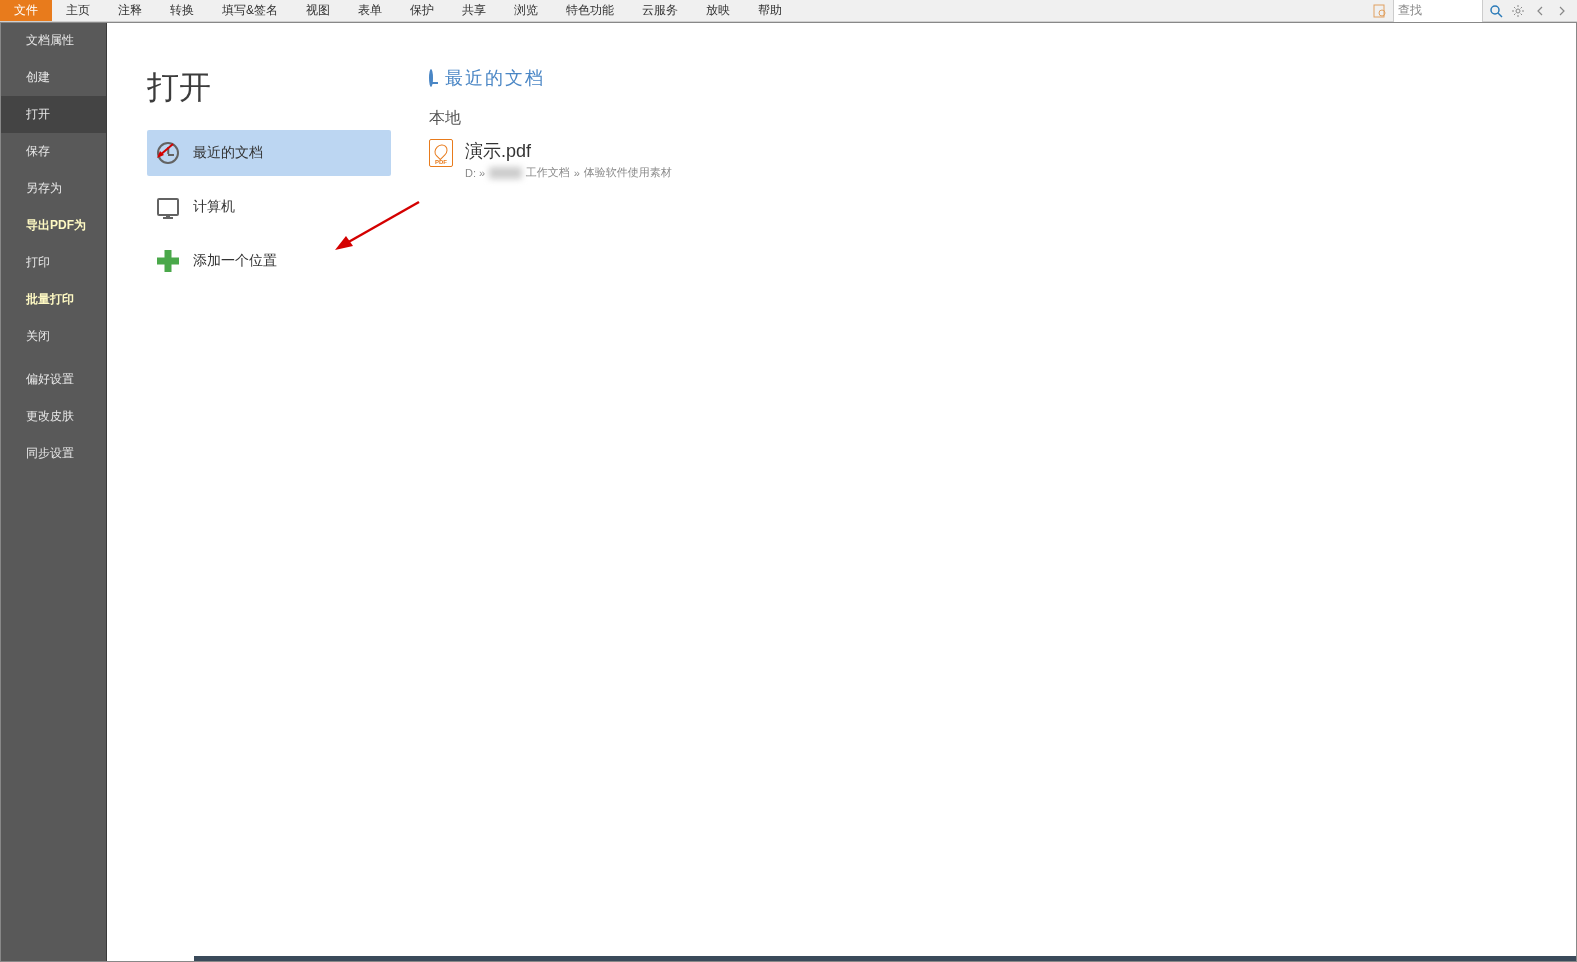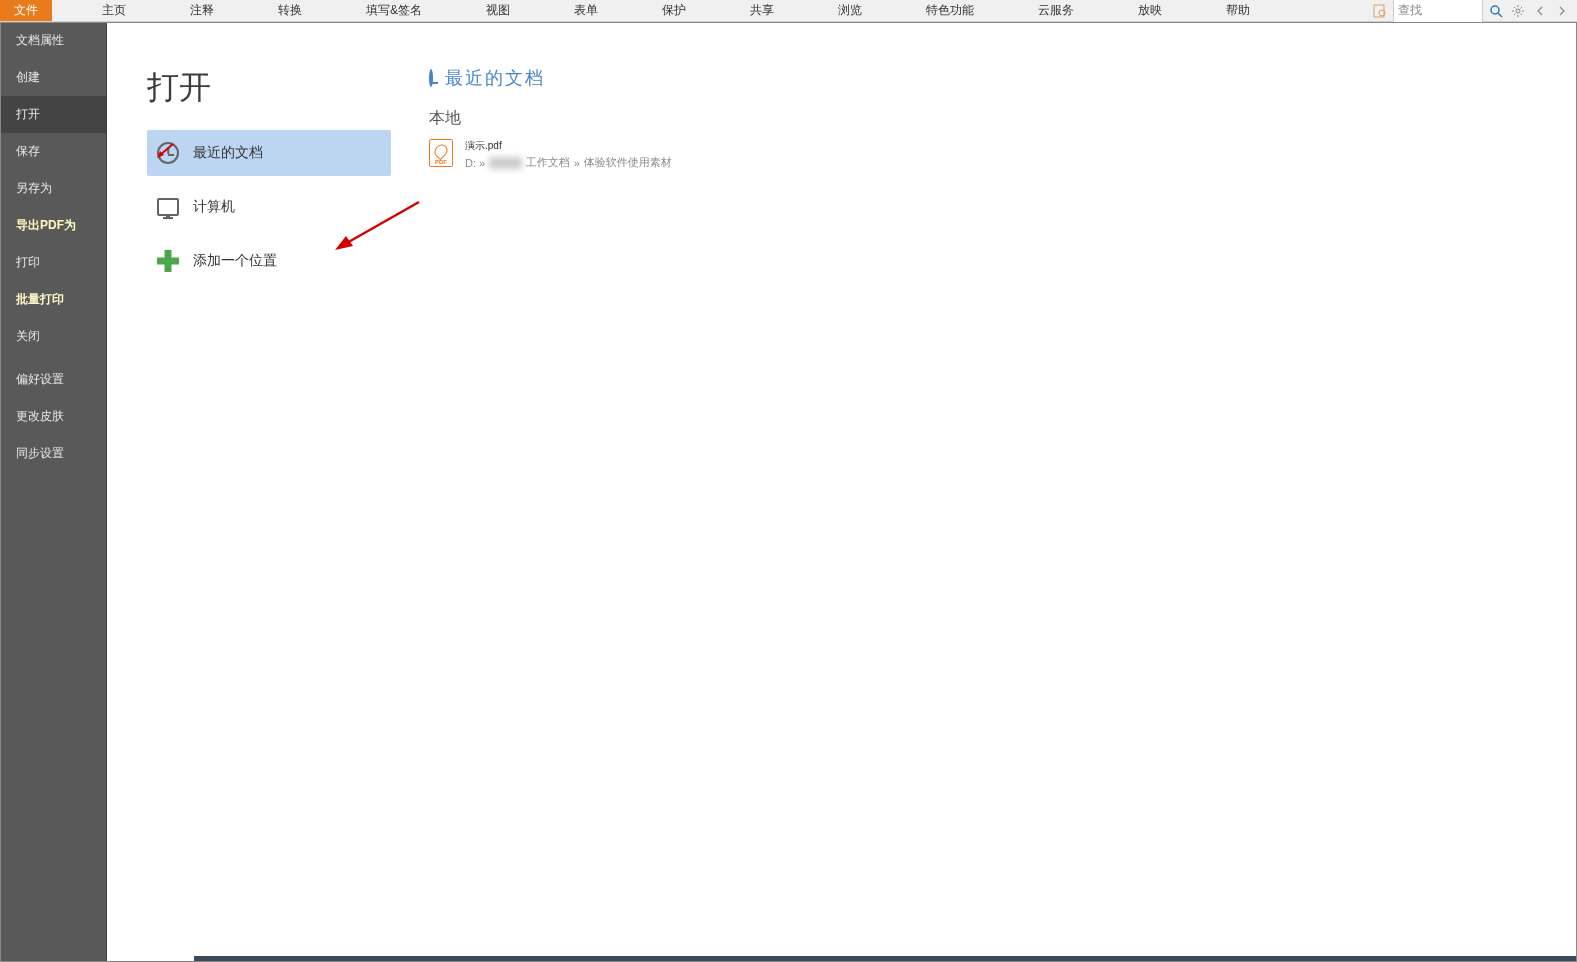--- a/index.html
+++ b/index.html
@@ -1,48 +1,48 @@
 <!DOCTYPE html>
 <html><head>
 <meta charset="utf-8">
 <style>
 * { margin: 0; padding: 0; box-sizing: border-box; }
 body { font-family: "Microsoft YaHei", sans-serif; font-size: 12px; color: #333; background: #fff; width: 1577px; height: 962px; overflow: hidden; position: relative; }
 
-.topbar { height: 22px; background: #f0f0f0; border-bottom: 1px solid #d0d0d0; display: flex; align-items: stretch; gap: 36px; }
+.topbar { height: 22px; background: #f0f0f0; border-bottom: 1px solid #d0d0d0; display: flex; align-items: stretch; }
 .topbar .tab { padding: 0 14px; display: flex; align-items: center; cursor: pointer; color: #333; }
 .topbar .tab.active { background: #e87b1c; color: #fff; }
 .topbar .spacer { flex: 1; }
 .topbar .right { display: flex; align-items: center; gap: 4px; padding-right: 6px; }
 .topbar .search-box { width: 90px; height: 18px; border: 1px solid #ccc; padding: 16px 4px; font-size: 12px; color: #888; display: flex; align-items: center; background: #fff; }
 .topbar .icon-btn { width: 18px; height: 18px; display: flex; align-items: center; justify-content: center; color: #888; cursor: pointer; }
 
 .main { display: flex; height: calc(100% - 22px); }
 
 .sidebar { width: 107px; background: #595959; display: flex; flex-direction: column; border-right: 1px solid #3a3a3a; }
-.sidebar .item { color: #e8e8e8; padding: 10px 14px 10px 16px; font-size: 12px; cursor: pointer; }
+.sidebar .item { color: #e8e8e8; padding: 10px 14px 10px 26px; font-size: 12px; cursor: pointer; }
 .sidebar .item.selected { background: #444444; }
 .sidebar .item.disabled { color: #fef9c3; font-weight: bold; }
 .sidebar .gap { height: 6px; }
 
 .content { flex: 1; background: #fff; display: flex; position: relative; }
 
 .panel1 { width: 286px; padding: 44px 0 0 40px; }
 .panel1 .title { font-size: 32px; font-weight: 300; color: #3c3c3c; margin-bottom: 20px; }
 .panel1 .option { display: flex; align-items: center; gap: 14px; padding: 12px 10px; margin-bottom: 8px; cursor: pointer; width: 244px; border-radius: 2px; }
 .panel1 .option.selected { background: #bcd6f2; }
 .panel1 .option .icon { width: 22px; height: 22px; display: flex; align-items: center; justify-content: center; }
 .panel1 .option .label { font-size: 14px; color: #333; }
 
 .panel2 { flex: 1; padding: 44px 0 0 36px; position: relative; }
 .panel2 .header { display: flex; align-items: center; gap: 12px; margin-bottom: 18px; }
 .panel2 .header .title2 { font-size: 18px; color: #4a86c5; letter-spacing: 2px; }
 .panel2 .section-label { font-size: 16px; color: #555; margin-bottom: 6px; }
 .panel2 .file-row { display: flex; align-items: flex-start; gap: 12px; padding: 4px 0; cursor: pointer; }
-.panel2 .file-row .fname { font-size: 10px; color: #333; }
+.panel2 .file-row .fname { font-size: 18px; color: #333; }
 .panel2 .file-row .fpath { font-size: 11px; color: #8a8a8a; margin-top: 2px; display: flex; align-items: center; gap: 4px; }
 .panel2 .file-row .fpath .blur { filter: blur(3px); background: #ccc; color: transparent; border-radius: 2px; padding: 0 8px; }
 
 .pdf-icon { width: 24px; height: 28px; border: 1.5px solid #e87b1c; border-radius: 2px; display: flex; flex-direction: column; align-items: center; justify-content: center; font-size: 6px; color: #e87b1c; font-weight: bold; position: relative; }
 .pdf-icon::before { content: ""; position: absolute; top: 5px; width: 12px; height: 10px; border: 1.5px solid #e87b1c; border-radius: 50% 50% 50% 0; transform: rotate(-45deg); }
 .pdf-icon .pdf-text { position: absolute; bottom: 1px; font-size: 6px; }
 
 .clock-icon-sm { width: 22px; height: 22px; border: 2px solid #636363; border-radius: 50%; position: relative; }
 .clock-icon-sm::before { content: ""; position: absolute; width: 1.5px; height: 7px; background: #636363; top: 3px; left: 50%; transform: translateX(-50%); }
 .clock-icon-sm::after { content: ""; position: absolute; width: 6px; height: 1.5px; background: #636363; top: 10px; left: 50%; }

